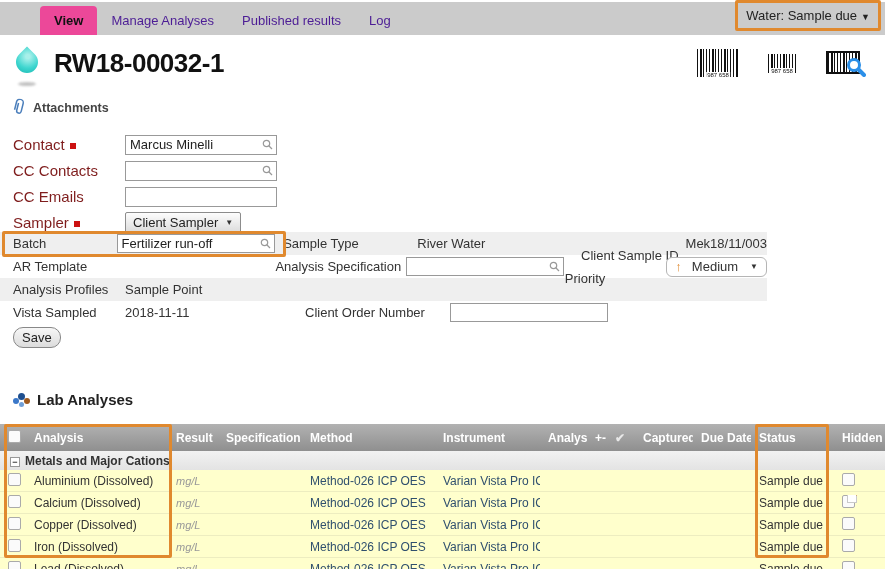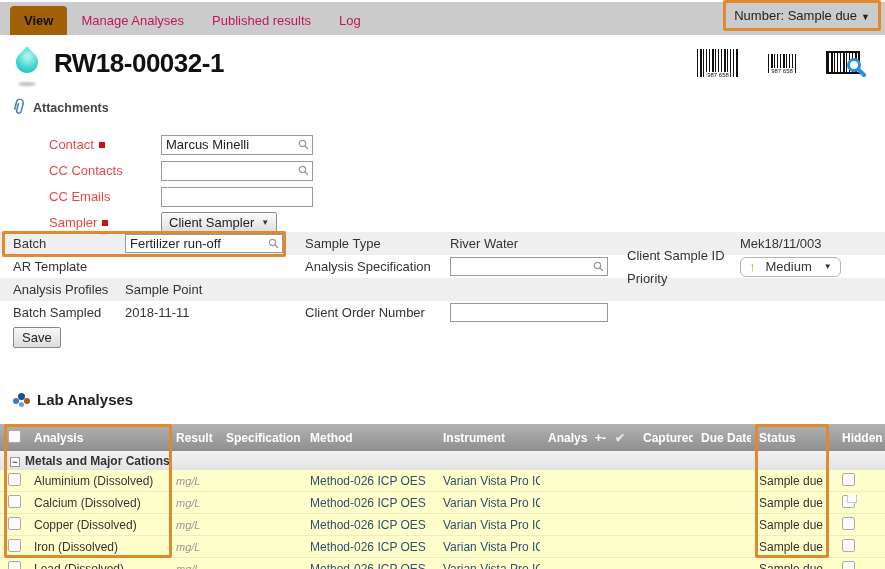--- a/index.html
+++ b/index.html
@@ -3,22 +3,22 @@
 <meta charset="utf-8">
 <style>
   * { box-sizing: border-box; margin: 0; padding: 0; }
   html,body { background:#fff; }
   body { font-family: "Liberation Sans", sans-serif; color:#333; }
   .page { position:relative; width:885px; height:569px; overflow:hidden; background:#fff; }
 
   
   .tabbar { position:absolute; top:2px; left:0; width:885px; height:33px; background:#cbcbcb; }
   .tabs { display:flex; align-items:flex-end; height:100%; padding-left:10px; }
-  .tab { padding:7px 14px; font-size:13px; color:#be185d; cursor:default; }
-  .tab.active { background:#a16207; color:#111; font-weight:bold; border-radius:4px 4px 0 0; }
+  .tab { padding:7px 14px; font-size:13px; color:#4c1d95; cursor:default; }
+  .tab.active { background:#ec4899; color:#111; font-weight:bold; border-radius:4px 4px 0 0;margin-left:30px; }
   .state-wrap { position:absolute; top:0px; right:4px; border:3px solid #e0892e; border-radius:2px; padding:5px 8px; background:#cbcbcb; }
   .state-btn { font-size:13px; color:#222; white-space:nowrap; }
   .state-btn .caret { font-size:9px; margin-left:4px; }
 
   
   .title-row { position:absolute; top:48px; left:14px; display:flex; align-items:flex-start; }
   .drop-wrap { position:relative; width:26px; height:40px; margin-right:14px; }
   .drop { position:absolute; top:3px; left:2px; width:22px; height:22px;
           background: radial-gradient(circle at 35% 30%, #a8f0ea 10%, #3ed6cf 55%, #14b3ae);
           border-radius: 0 50% 50% 50%; transform: rotate(45deg); }
@@ -36,47 +36,47 @@
   .bc-3 { top:51px; left:826px; width:34px; height:23px; border:2px solid #111; }
   .bc-mag { position:absolute; top:57px; left:846px; }
 
   
   .attachments { position:absolute; top:99px; left:13px; display:flex; align-items:center; }
   .attachments .lbl { font-size:12.5px; font-weight:bold; color:#444; margin-left:6px; }
 
   
   .cform { position:absolute; top:134px; left:13px; }
   .crow { display:flex; align-items:center; height:21px; margin-bottom:5px; }
-  .crow .lab { width:112px; font-size:13px; color:#ef4444;margin-left:36px; }
+  .crow .lab { width:112px; font-size:15px; color:#7f1d1d; }
   .req { display:inline-block; width:6px; height:6px; background:#cc1111; margin-left:5px; vertical-align:1px; }
   .inp { position:relative; display:inline-block; }
   .inp input { width:152px; height:20px; border:1px solid #999; font:13px "Liberation Sans",sans-serif; padding:1px 2px 1px 4px; color:#222; }
   .inp.nomag input { padding-right:4px; }
   .inp .mag { position:absolute; right:4px; top:4px; }
   .sel { display:inline-flex; align-items:center; border:1px solid #8c8c8c; border-radius:2px;
          background:linear-gradient(180deg,#fdfdfd,#dcdcdc); height:21px; padding:0 7px; font-size:13px; color:#222; }
   .sel .caret { font-size:8px; margin-left:7px; color:#333; }
 
   
-  .dgrid { position:absolute; top:232px; left:0; width:885px; }
+  .dgrid { position:absolute; top:232px; left:0; width:767px; }
   .drow { display:flex; align-items:center; height:23px; padding-left:13px; }
   .drow.odd { background:#efefef; }
   .dc1 { width:112px; font-size:13px; }
   .dc2 { width:180px; font-size:13px; }
   .dc3 { width:145px; font-size:13px; }
   .dc4 { width:177px; font-size:13px; }
   .dc5 { width:113px; font-size:13px;margin-top:24px; }
   .dc6 { flex:1; font-size:13px; }
   .dgrid .inp input { width:158px; height:19px; }
   .link { color:#5b94c4; cursor:pointer; }
   .prio { display:inline-flex; align-items:center; border:1px solid #b5b5b5; border-radius:6px; background:#fff; height:20px; padding:0 8px; font-size:13px; }
   .prio .up { color:#e0892e; font-weight:bold; margin-right:10px; }
   .prio .caret { font-size:8px; margin-left:12px; color:#333; }
 
-  .save-btn { position:absolute; top:327px; left:13px; border:1px solid #888; border-radius:2px;
+  .save-btn { position:absolute; top:327px; left:13px; border:1px solid #888; border-radius:10px;
       background:linear-gradient(180deg,#f7f7f7,#dcdcdc); font:13px "Liberation Sans",sans-serif; padding:2px 8px; color:#222; }
 
   
   .lab-head { position:absolute; top:391px; left:13px; display:flex; align-items:center; }
   .lab-ico { position:relative; width:17px; height:16px; margin-right:7px; }
   .lab-ico i { position:absolute; border-radius:50%; }
   .lab-ico .d1 { width:6px; height:6px; left:0; top:6px; background:#3b78c9; }
   .lab-ico .d2 { width:7px; height:7px; left:5px; top:1px; background:#1e4f8f; }
   .lab-ico .d3 { width:6px; height:6px; left:11px; top:6px; background:#a05a1e; }
   .lab-ico .d4 { width:5px; height:5px; left:6px; top:10px; background:#6f9fd8; }
@@ -119,21 +119,21 @@
   <div class="tabbar">
     <div class="tabs">
       <div class="tab active">View</div>
       <div class="tab">Manage Analyses</div>
       <div class="tab">Published results</div>
       <div class="tab">Log</div>
     </div>
   </div>
   <div class="state-wrap">
     <div class="state-btn">
-      <span>Number: Sample due</span><span class="caret">▼</span>
+      <span>Water: Sample due</span><span class="caret">▼</span>
     </div>
   </div>
 
   <div class="title-row">
     <div class="drop-wrap">
       <span class="drop"></span>
         <span class="drop-shadow"></span>
     </div>
     <div class="page-title">RW18-00032-1</div>
   </div>
@@ -240,21 +240,21 @@
         </span>
       </span>
     </div>
     <div class="drow odd">
       <span class="dc1">Analysis Profiles</span>
       <span class="dc3">Sample Point</span>
       <span class="dc5"></span>
         <span class="dc6"></span>
     </div>
     <div class="drow">
-      <span class="dc1">Batch Sampled</span>
+      <span class="dc1">Vista Sampled</span>
       <span class="dc2">2018-11-11</span>
       <span class="dc3">Client Order Number</span>
       <span class="dc4"><span class="inp nomag">
         <input style="">
       </span></span>
       <span class="dc5"></span>
         <span class="dc6"></span>
     </div>
   </div>
 

